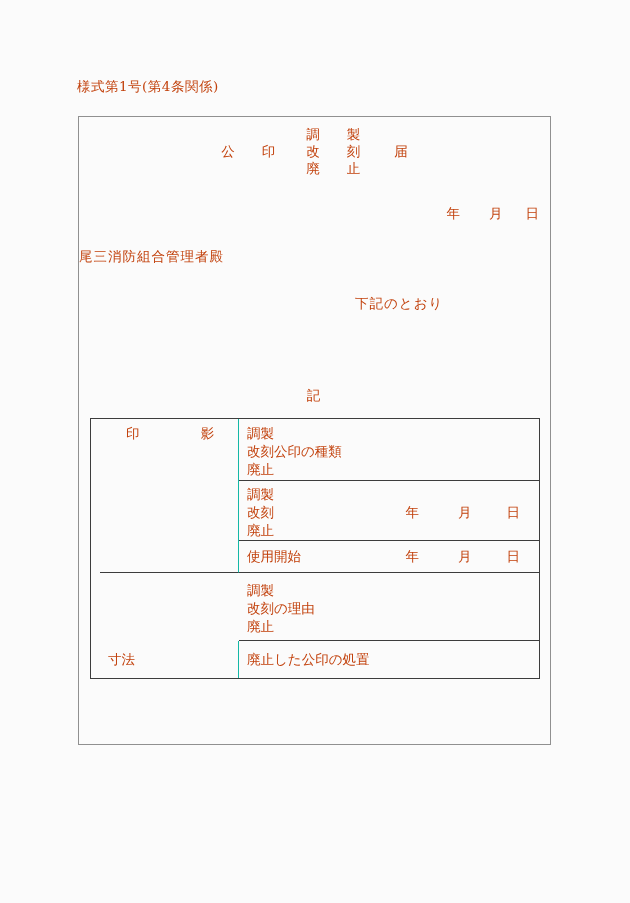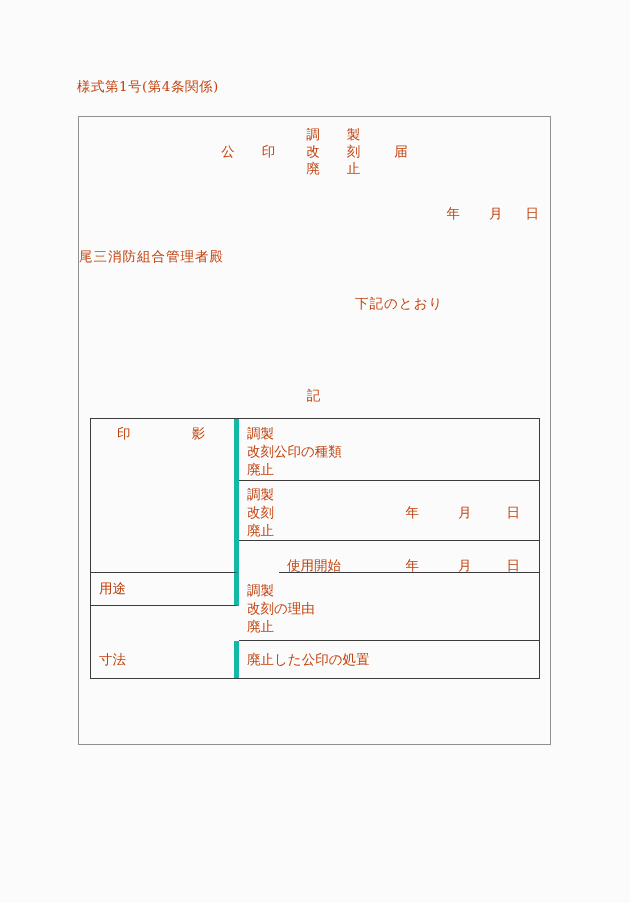--- a/index.html
+++ b/index.html
@@ -47,29 +47,29 @@
 
   
   .seal-table {
     position:absolute; left:11px; top:301px;
     display:grid;
     grid-template-columns:148px 300px;
     grid-template-rows:62px 60px 32px 33px 35px 37px;
     border:1px solid #3c3c3c;
   }
   .cell { overflow:hidden; }
-  .br { border-right:5px solid #14b8a6; }
+  .br { border-right:1px solid #14b8a6;margin-left:9px; }
   .bb { border-bottom:1px solid #3c3c3c; }
 
   .c-seal { grid-column:1; grid-row:1/4; padding:8px 0 0 26px; }
   .c-seal .sp2 { margin-left:57px; }
 
   .c-type  { grid-column:2; grid-row:1; padding:5px 0 0 8px; line-height:18px; }
   .c-cdate { grid-column:2; grid-row:2; padding:4px 0 0 8px; line-height:18px; }
-  .c-start { grid-column:2; grid-row:3; padding-left:8px; display:flex; align-items:flex-end;margin-left:40px; }
+  .c-start { grid-column:2; grid-row:3; padding-left:8px; display:flex; align-items:center; }
   .c-usage { grid-column:1; grid-row:4; padding-left:8px; display:flex; align-items:center; }
   .c-qual  { grid-column:1; grid-row:5; padding-left:8px; display:flex; align-items:center; }
   .c-reason{ grid-column:2; grid-row:4/6; padding:8px 0 0 8px; line-height:18px; }
   .c-dims  { grid-column:1; grid-row:6; padding-left:8px; display:flex; align-items:center; }
   .c-disp  { grid-column:2; grid-row:6; padding-left:8px; display:flex; align-items:center; }
 
   .opt-line { display:flex; align-items:flex-end; }
   .inline-label { }
   .date-group { display:flex; margin-left:auto; padding-right:19px; }
   .date-group .m { margin-left:39px; }
@@ -156,23 +156,20 @@
 
       <div class="cell c-start bb">
         <span>使用開始</span>
         <span class="date-group">
           <span>年</span>
           <span class="m">月</span>
           <span class="d">日</span>
         </span>
       </div>
 
-      <div class="cell c-usage br bb">
-        <span>用途</span>
-      </div>
 
 
       <div class="cell c-reason bb">
         <div class="opt-line">
           <span>調製</span>
         </div>
         <div class="opt-line">
           <span>改刻</span>
           <span class="inline-label">の理由</span>
         </div>

